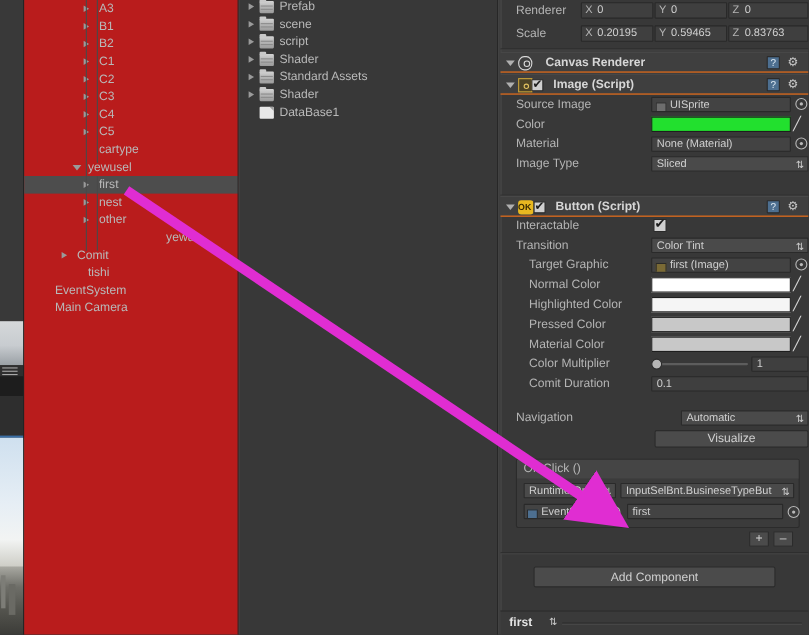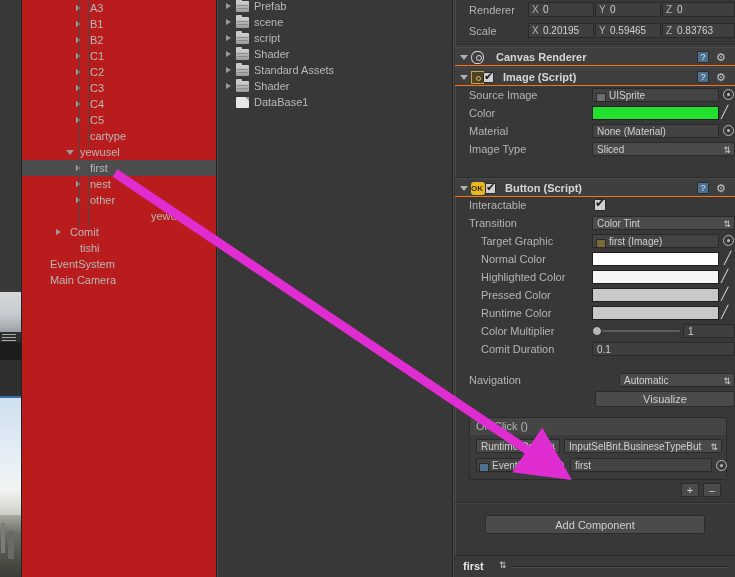--- a/index.html
+++ b/index.html
@@ -379,40 +379,40 @@
 
     <div class="prow" style="position:absolute;top:232px;width:280px;">
       <span class="plab" style="left:26px;">Target Graphic</span>
       <span class="fld obj" style="left:137px;width:127px;padding-left:16px;">
         <span class="mini-ico" style="left:3px;background:#7a6a35;"></span>
         <span>first (Image)</span>
       </span>
       <span class="target-ico" style="left:268px;"></span>
     </div>
 
-    <div class="prow" style="position:absolute;top:250px;width:280px;text-align:center;">
+    <div class="prow" style="position:absolute;top:250px;width:280px;">
       <span class="plab" style="left:26px;">Normal Color</span>
       <span class="swatch" id="sw-normal" style="left: 137px; width: 127px; background: rgb(255, 255, 255);"></span>
       <span class="pick" style="left:266px;">╱</span>
     </div>
 
     <div class="prow" style="position:absolute;top:268px;width:280px;">
       <span class="plab" style="left:26px;">Highlighted Color</span>
       <span class="swatch" id="sw-high" style="left: 137px; width: 127px; background: rgb(245, 245, 245);"></span>
       <span class="pick" style="left:266px;">╱</span>
     </div>
 
     <div class="prow" style="position:absolute;top:286px;width:280px;">
       <span class="plab" style="left:26px;">Pressed Color</span>
       <span class="swatch" id="sw-press" style="left: 137px; width: 127px; background: rgb(200, 200, 200);"></span>
       <span class="pick" style="left:266px;">╱</span>
     </div>
 
     <div class="prow" style="position:absolute;top:304px;width:280px;">
-      <span class="plab" style="left:26px;">Runtime Color</span>
+      <span class="plab" style="left:26px;">Material Color</span>
       <span class="swatch" id="sw-dis" style="left: 137px; width: 127px; background: rgb(200, 200, 200);"></span>
       <span class="pick" style="left:266px;">╱</span>
     </div>
 
     <div class="prow" style="position:absolute;top:322px;width:280px;">
       <span class="plab" style="left:26px;">Color Multiplier</span>
       <span class="slider-track" style="left:137px;width:88px;"></span>
       <span class="slider-knob" style="left:137px;"></span>
       <span class="fld" style="left:228px;width:52px;">
         <span>1</span>

